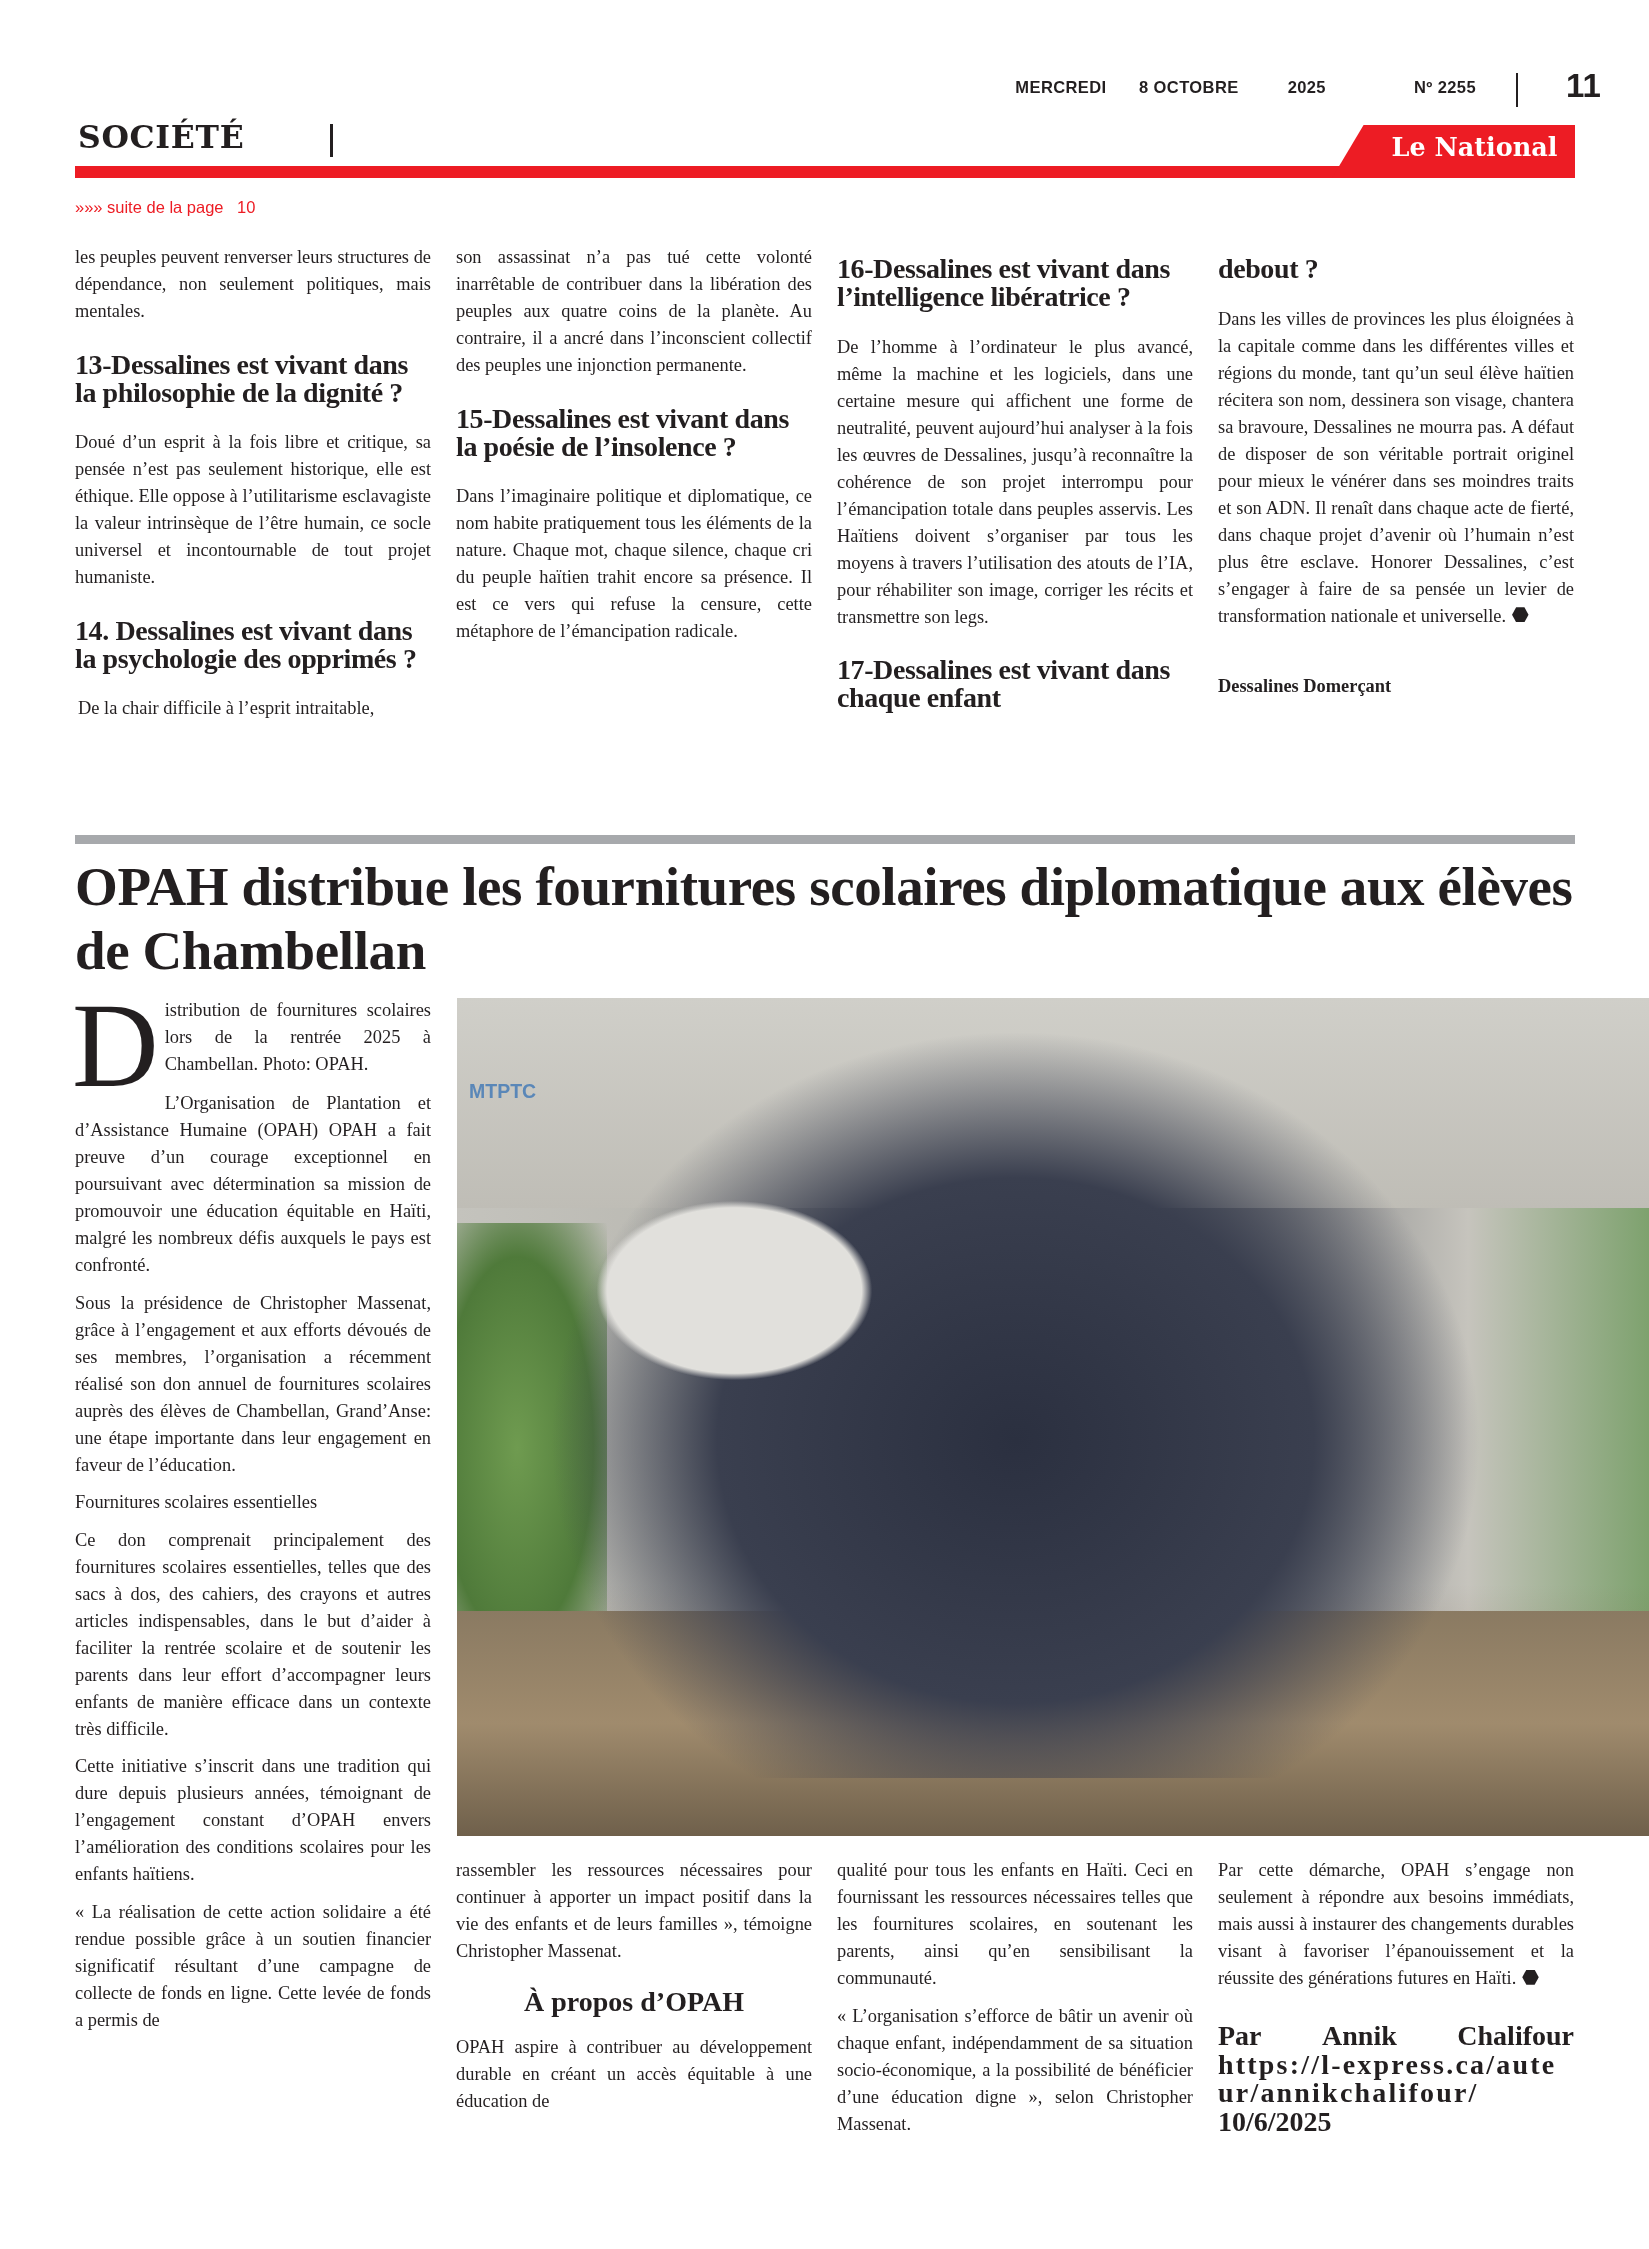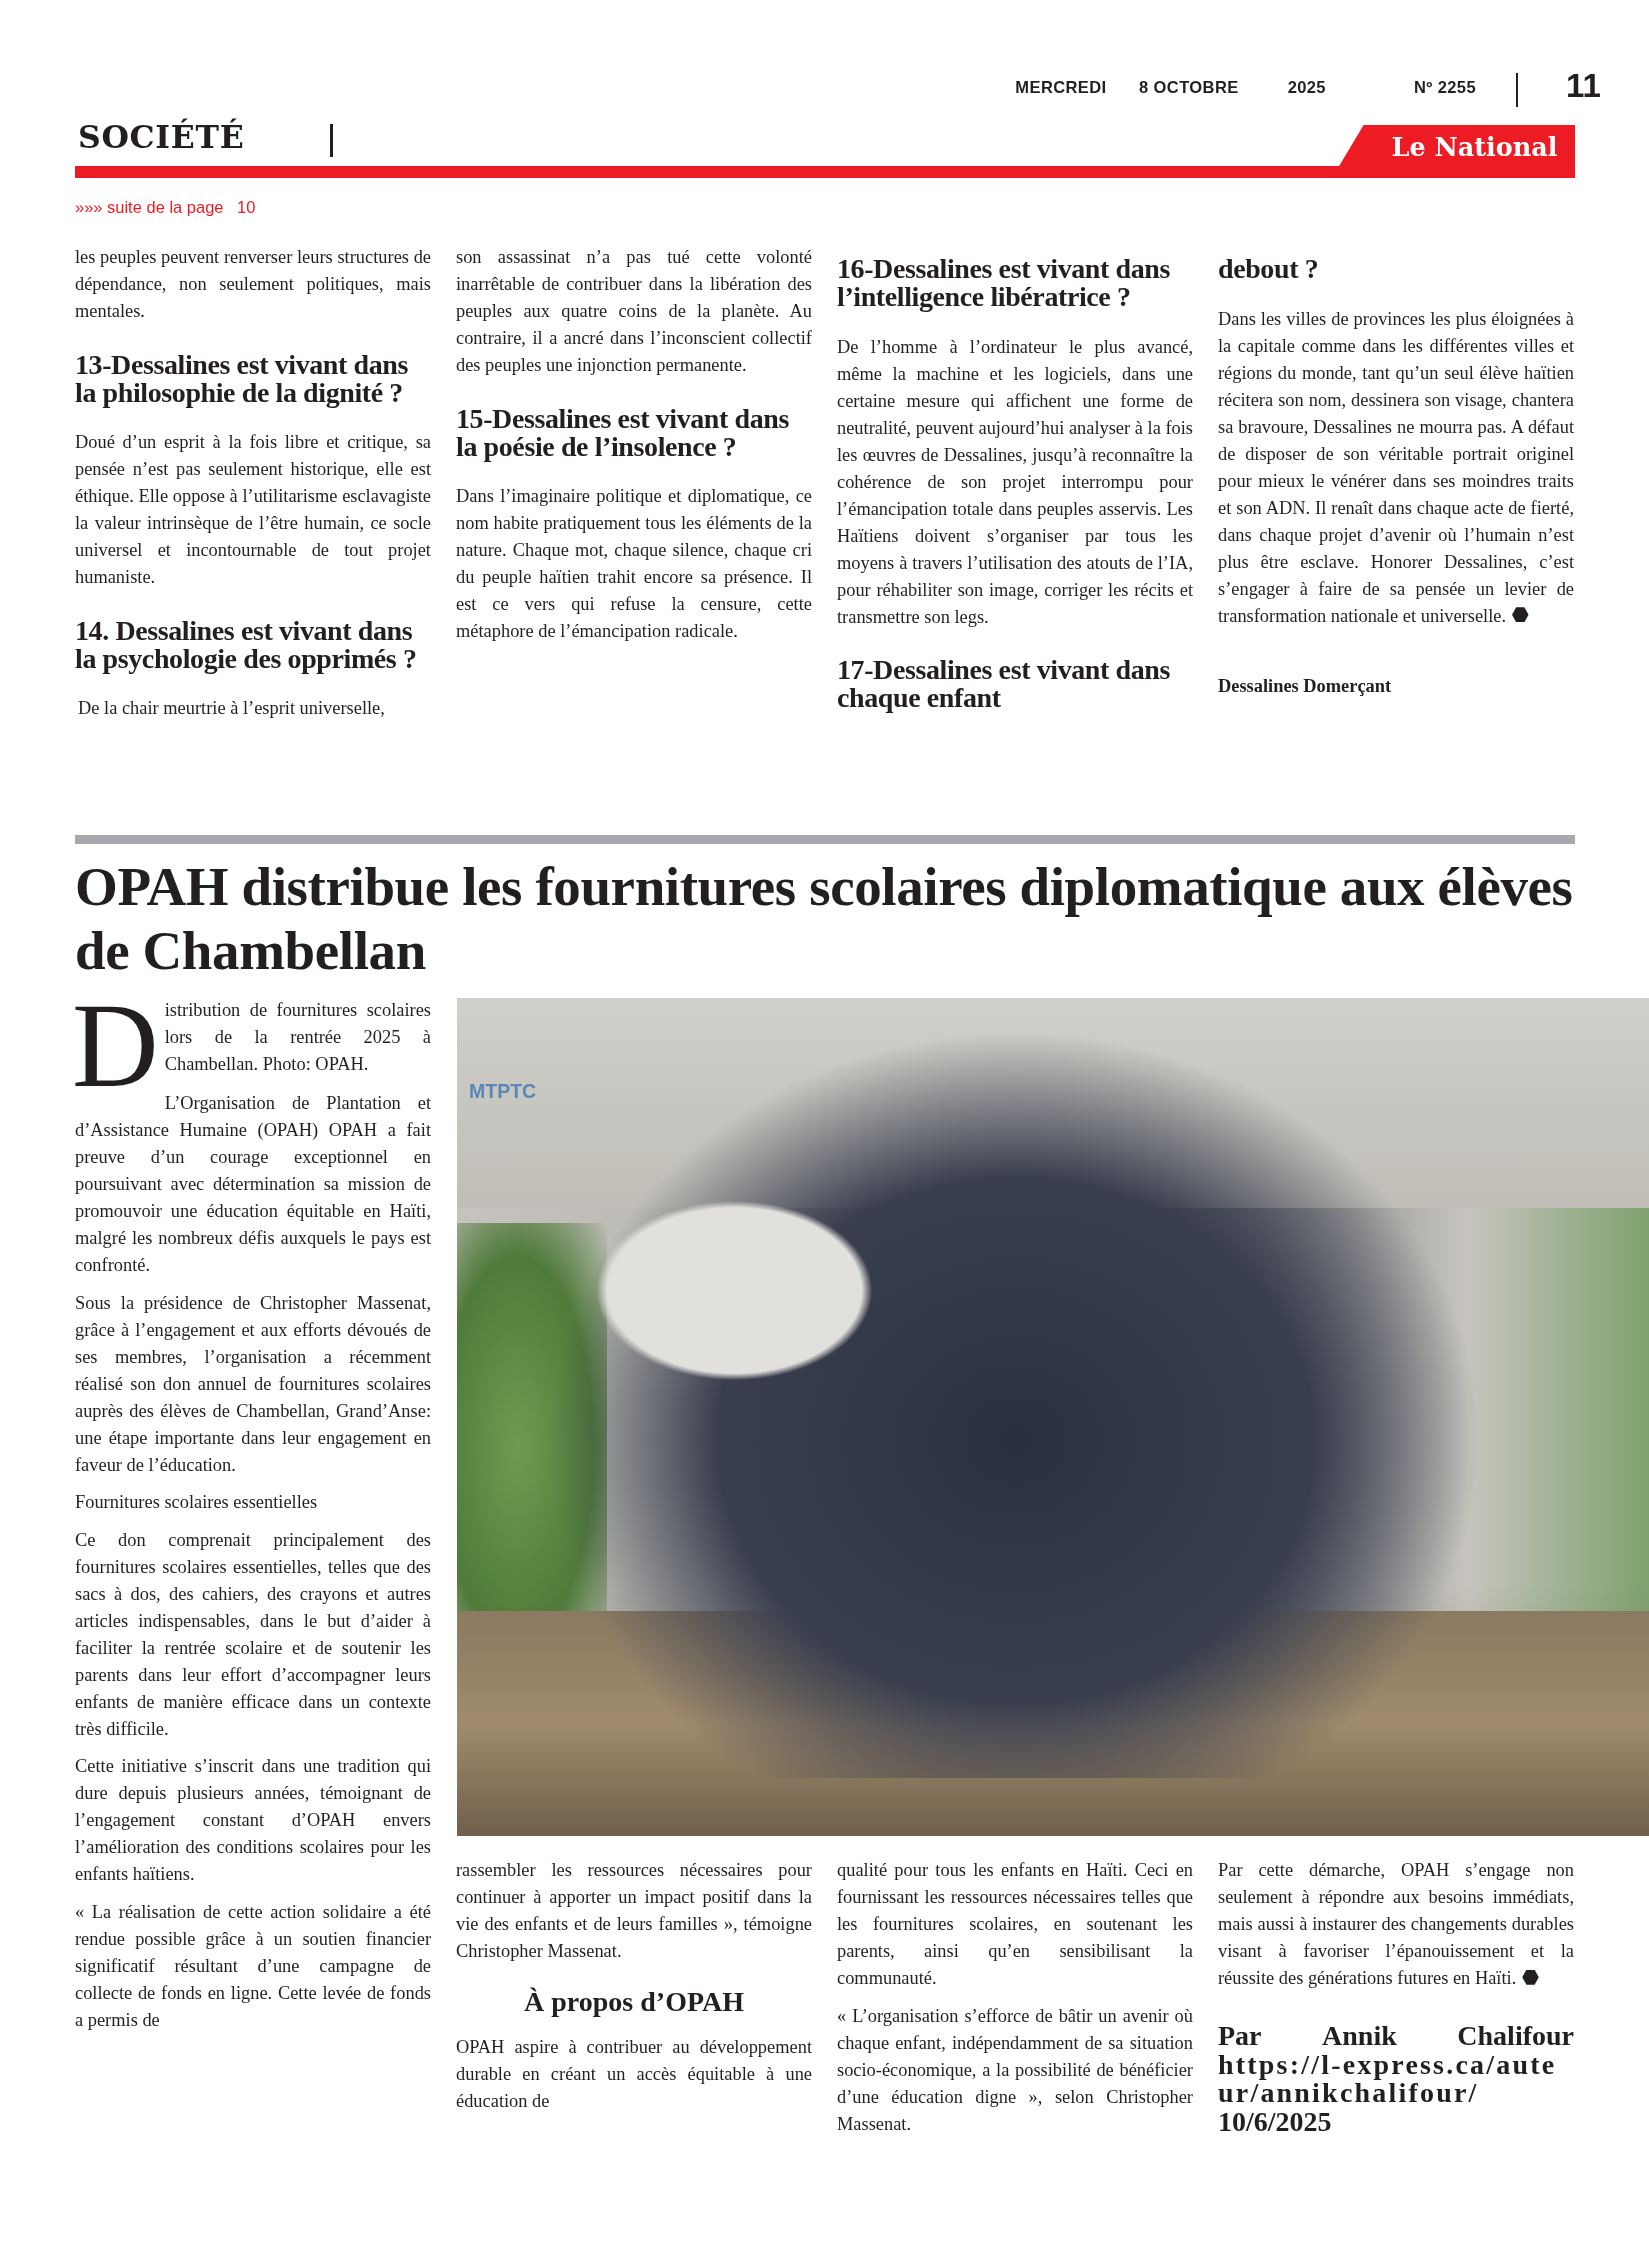--- a/index.html
+++ b/index.html
@@ -161,21 +161,21 @@
 
 <div class="abs continued">
   <span class="arrows">»»»</span><span>suite de la page</span><span class="pg">10</span>
 </div>
 
 <div class="col" style="top:244px; left:75px;">
   <p>les peuples peuvent renverser leurs structures de dépendance, non seulement politiques, mais mentales.</p>
   <h3 style="margin-top:25.5px;">13-Dessalines est vivant dans la philosophie de la dignité ?</h3>
   <p>Doué d’un esprit à la fois libre et critique, sa pensée n’est pas seulement historique, elle est éthique. Elle oppose à l’utilitarisme esclavagiste la valeur intrinsèque de l’être humain, ce socle universel et incontournable de tout projet humaniste.</p>
   <h3 style="margin-top:25.5px;">14. Dessalines est vivant dans la psychologie des opprimés ?</h3>
-  <p style="padding-left:3px;">De la chair meurtrie à l’esprit universelle,</p>
+  <p style="padding-left:3px;">De la chair difficile à l’esprit intraitable,</p>
 </div>
 
 <div class="col" style="top:244px; left:456px;">
   <p>son assassinat n’a pas tué cette volonté inarrêtable de contribuer dans la libération des peuples aux quatre coins de la planète. Au contraire, il a ancré dans l’inconscient collectif des peuples une injonction permanente.</p>
   <h3 style="margin-top:25.5px;">15-Dessalines est vivant dans la poésie de l’insolence ?</h3>
   <p>Dans l’imaginaire politique et diplomatique, ce nom habite pratiquement tous les éléments de la nature. Chaque mot, chaque silence, chaque cri du peuple haïtien trahit encore sa présence. Il est ce vers qui refuse la censure, cette métaphore de l’émancipation radicale.</p>
 </div>
 
 <div class="col" style="top:255px; left:837px;">
   <h3 class="first">16-Dessalines est vivant dans l’intelligence libératrice ?</h3>

